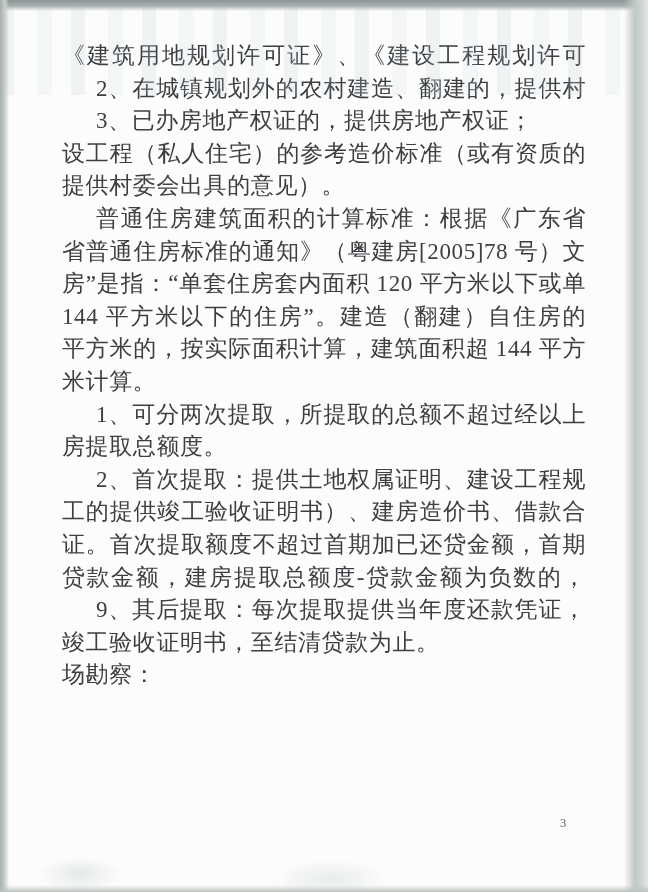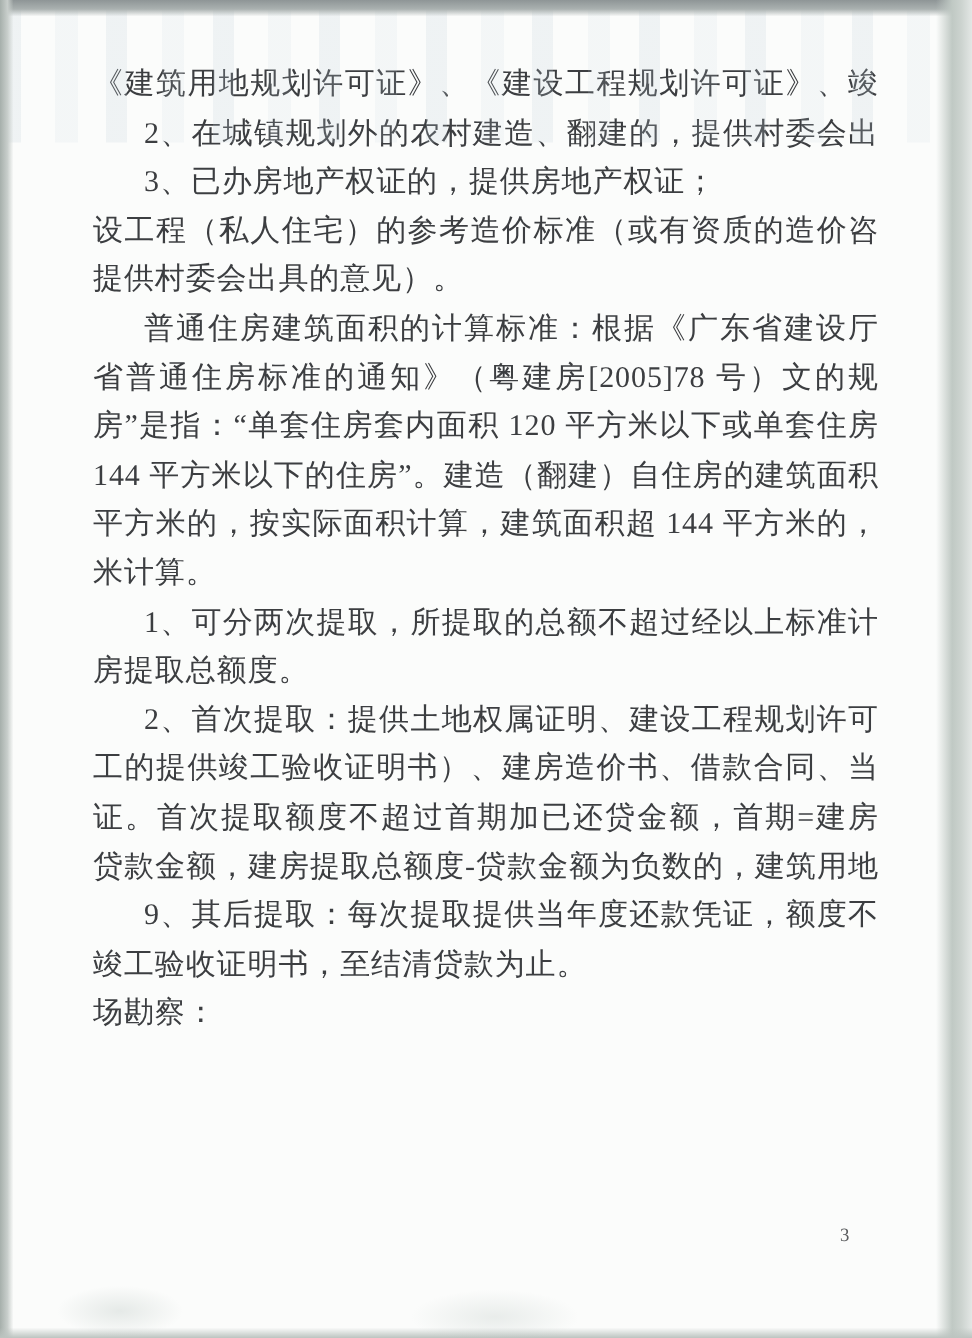--- a/index.html
+++ b/index.html
@@ -47,21 +47,21 @@
     position: absolute; left: 0; bottom: 0; width: 420px; height: 70px;
     background:
       radial-gradient(60px 24px at 80px 52px, rgba(188,198,194,0.35), rgba(255,255,255,0) 70%),
       radial-gradient(80px 26px at 330px 56px, rgba(190,200,196,0.30), rgba(255,255,255,0) 70%),
       radial-gradient(70px 22px at 480px 60px, rgba(190,200,196,0.22), rgba(255,255,255,0) 70%);
     pointer-events: none;
   }
   
   .doc {
     position: absolute; left: 62px; top: 40px; width: 524px;
-    font-size: 20px; line-height: 32.6px;
+    font-size: 23px; line-height: 32.6px;
     color: #3c3e41;
     letter-spacing: 0.6px;
   }
   .line {
     height: 32.6px; overflow: hidden;
     text-align: justify;
     text-align-last: justify;
   }
   .line.end { text-align-last: left; }
   .line.ind { padding-left: 34px; }

